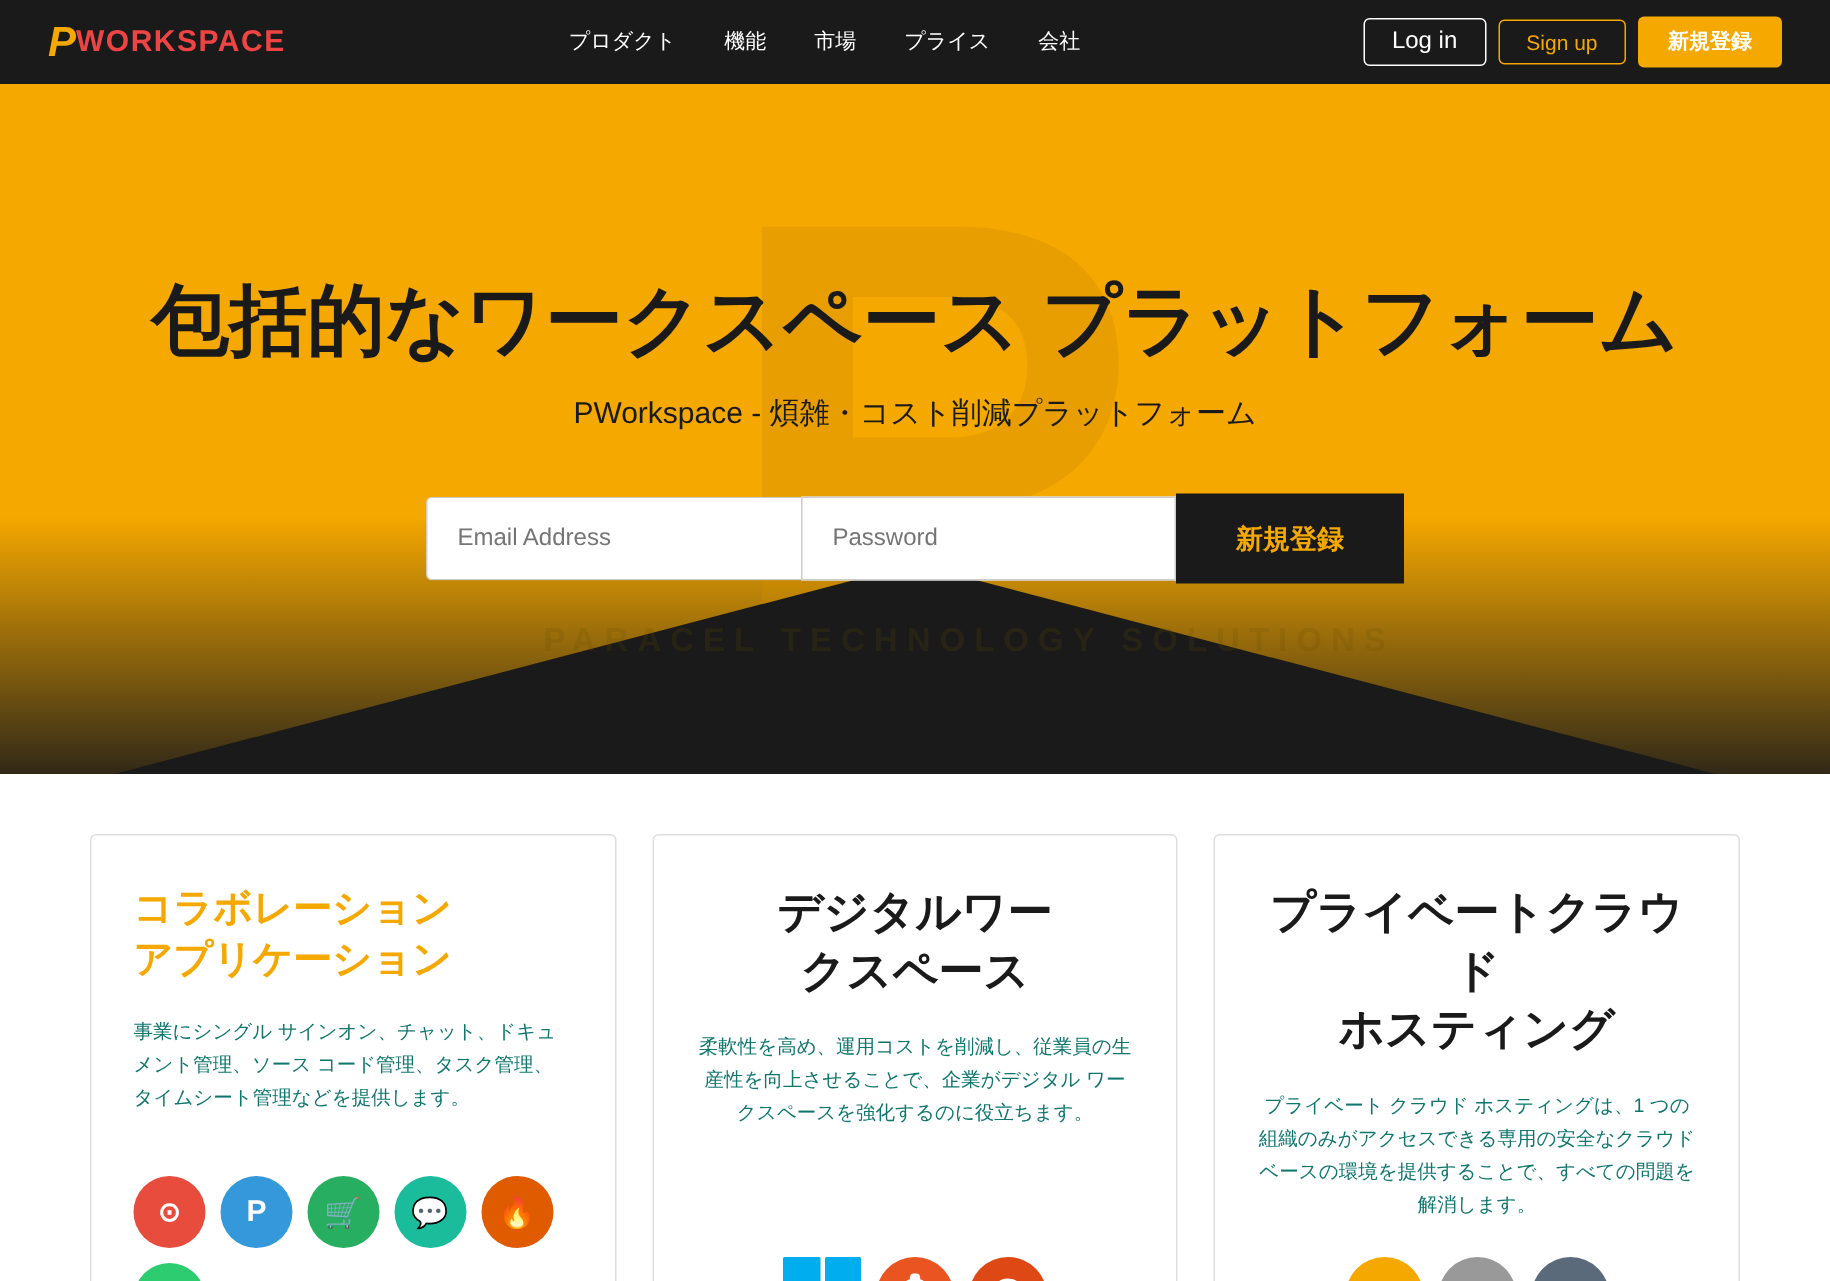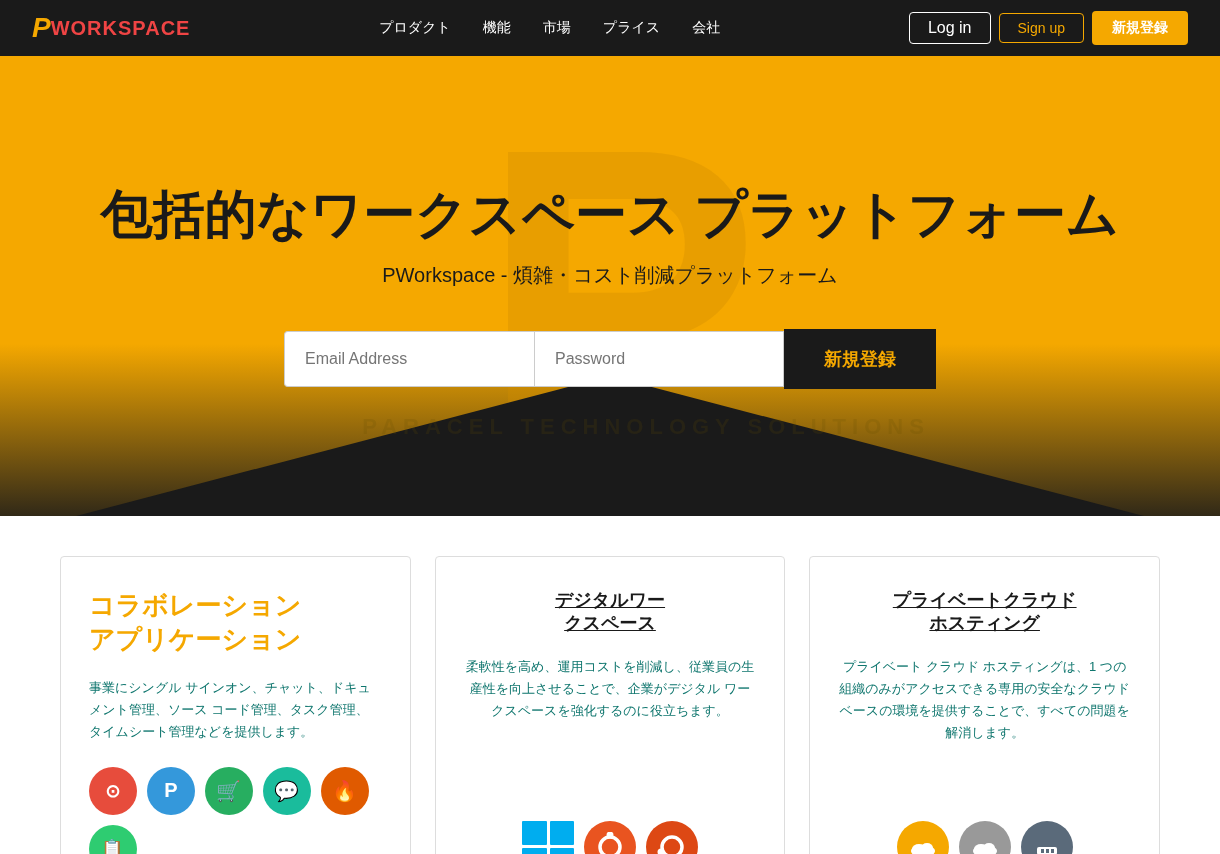--- a/index.html
+++ b/index.html
@@ -76,21 +76,21 @@
       background: #fff; padding: 40px 60px 60px;
       display: flex; gap: 24px; justify-content: center; align-items: stretch;
       position: relative; z-index: 5; margin-top: -20px;
     }
     .card {
       border: 1px solid #ddd; border-radius: 4px; padding: 32px 28px;
       flex: 1; max-width: 360px; min-height: 340px; background: #fff;
       display: flex; flex-direction: column;
     }
     .card-title-orange { color: #f5a800; font-size: 26px; font-weight: 900; line-height: 1.3; margin-bottom: 20px; }
-    .card-title-black { color: #1a1a1a; font-size: 18px; font-weight: 900; line-height: 1.3; margin-bottom: 20px; text-align: center; text-decoration: underline; }
+    .card-title-black { color: #1a1a1a; font-size: 30px; font-weight: 900; line-height: 1.3; margin-bottom: 20px; text-align: center; }
     .card-desc { font-size: 13px; color: #0f766e; line-height: 1.7; flex: 1; }
     .card-icons { display: flex; gap: 10px; margin-top: 24px; align-items: center; flex-wrap: wrap; }
 
     
     .icon-circle {
       width: 48px; height: 48px; border-radius: 50%;
       display: flex; align-items: center; justify-content: center;
       font-size: 22px; font-weight: 900; flex-shrink: 0;
     }
     .icon-red { background: #e74c3c; color: #fff; }

